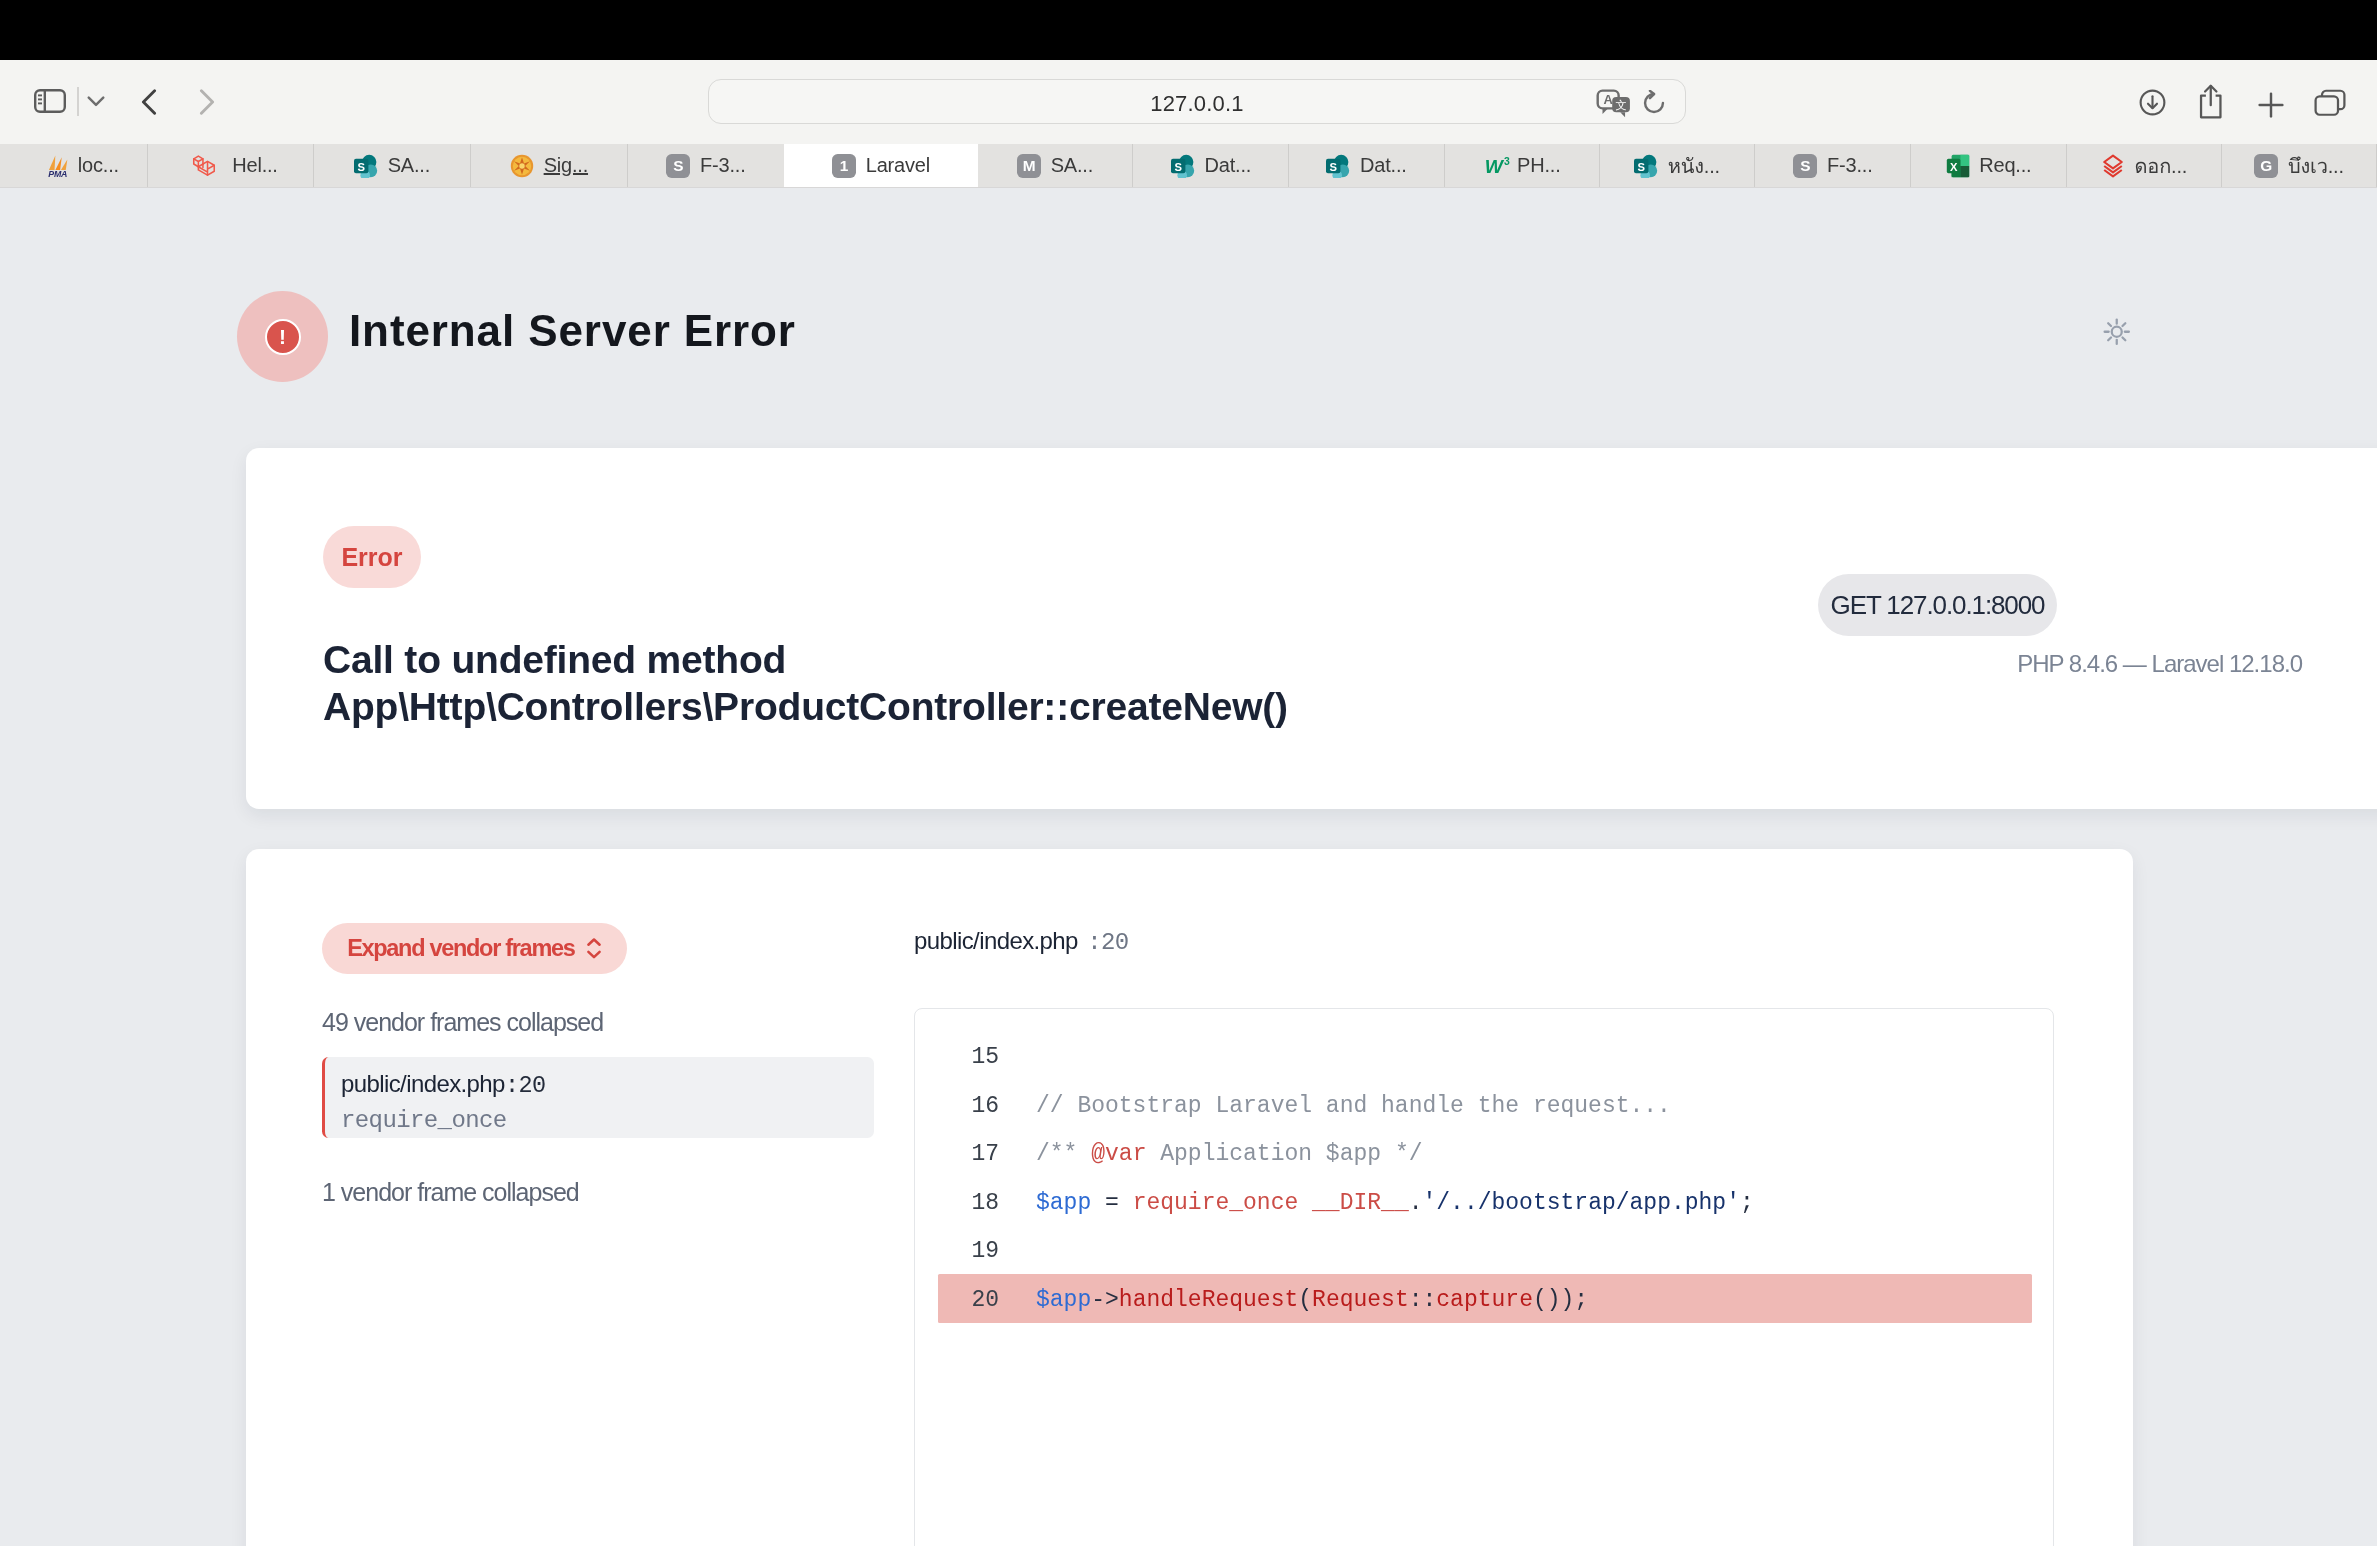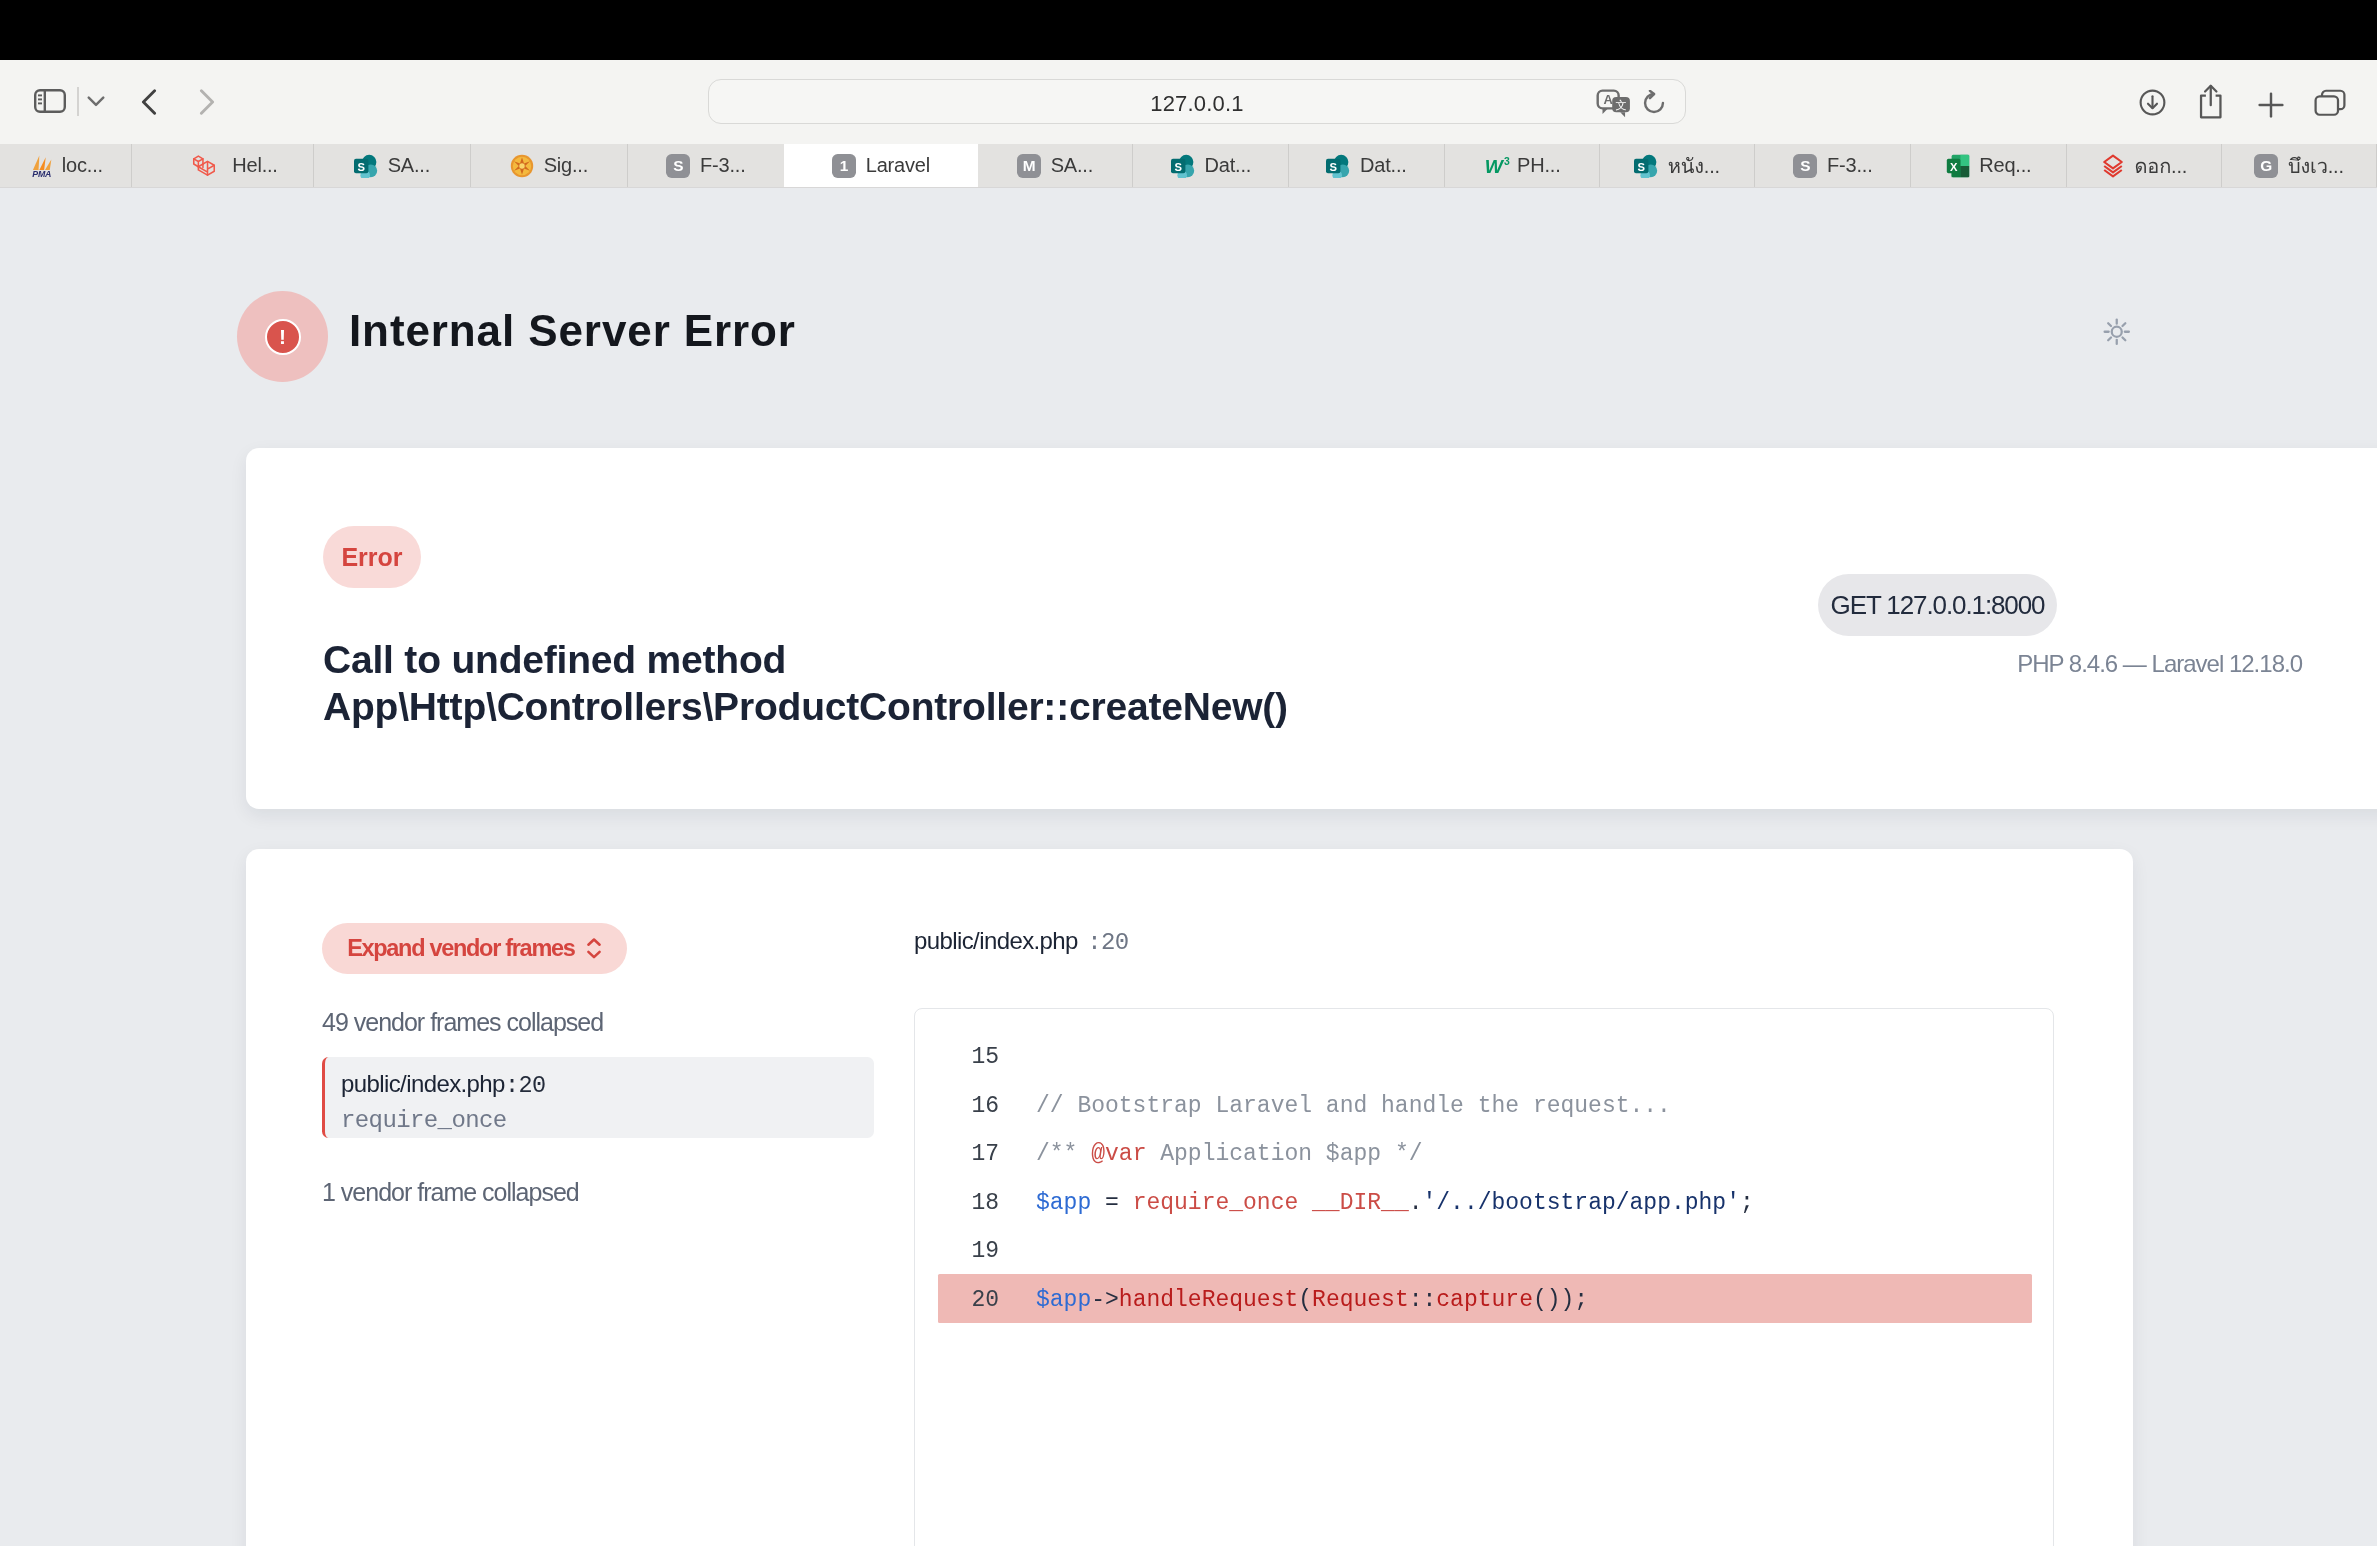--- a/index.html
+++ b/index.html
@@ -131,21 +131,21 @@
       <line x1="16" y1="2" x2="16" y2="30" stroke="#575757" stroke-width="3" stroke-linecap="round"></line>
       <line x1="2" y1="16" x2="30" y2="16" stroke="#575757" stroke-width="3" stroke-linecap="round"></line>
     </svg>
     <svg class="abs" style="left:2314px; top:29px;" width="32" height="27.5" viewBox="0 0 40 34">
       <rect x="10" y="2" width="28" height="23" rx="5" fill="none" stroke="#575757" stroke-width="2.8"></rect>
       <rect x="2" y="9" width="28" height="23" rx="5" fill="#f4f4f2" stroke="#575757" stroke-width="2.8"></rect>
     </svg>
   </div>
 
   <div id="tabbar" class="abs">
-    <div class="tab" style="left: 0px; width: 132px;">
+    <div class="tab" style="left: 16px; width: 132px;">
       <span class="fav">
         <svg width="27.5" height="24" viewBox="0 0 34 30" style="font-size:25px">
       <path d="M6 20 L14 2 L13 20 Z" fill="#f0a13c"></path>
       <path d="M14 20 L22 4 L20 20 Z" fill="#f68c1f"></path>
       <path d="M21 20 L29 7 L27 20 Z" fill="#f0a13c"></path>
       <text x="17" y="29" font-size="11" font-weight="bold" font-style="italic" fill="#2a2e6e" text-anchor="middle" font-family="Liberation Sans">PMA</text>
         </svg>
       </span>
       <span>loc...</span>
     </div>
@@ -167,21 +167,21 @@
         <svg width="24" height="24" viewBox="0 0 30 30" style="font-size:25px">
       <circle cx="19" cy="10" r="9" fill="#03787c"></circle>
       <circle cx="21" cy="21" r="8" fill="#37a5ad"></circle>
       <circle cx="14" cy="26.5" r="6" fill="#62c3cf"></circle>
       <rect x="0" y="6" width="18" height="18" rx="2.5" fill="#036c70"></rect>
       <text x="9" y="21" font-size="14" font-weight="bold" fill="#fff" text-anchor="middle" font-family="Liberation Sans">S</text>
         </svg>
       </span>
       <span>SA...</span>
     </div>
-    <div class="tab" style="left: 471px; width: 157px;">
+    <div class="tab" style="left: 471px; width: 157px; text-decoration: underline;">
       <span class="fav">
         <svg width="24" height="24" viewBox="0 0 30 30">
       <circle cx="15" cy="15" r="14" fill="#e8962e"></circle>
       <circle cx="15" cy="15" r="11.5" fill="#f4b93e"></circle>
       <path d="M15 4 L17.5 12 L25 9 L19 15 L25 21 L17.5 18 L15 26 L12.5 18 L5 21 L11 15 L5 9 L12.5 12 Z" fill="#d2691e"></path>
       <circle cx="15" cy="15" r="3.4" fill="#f9d46a"></circle>
         </svg>
       </span>
       <span>Sig...</span>
     </div>

